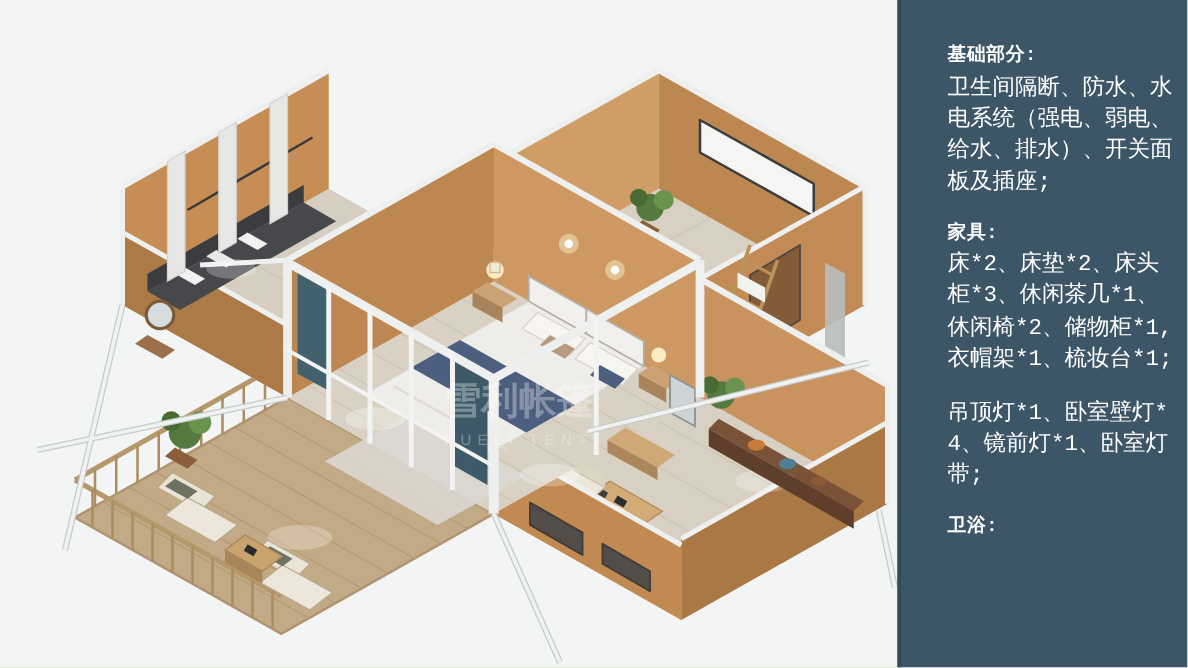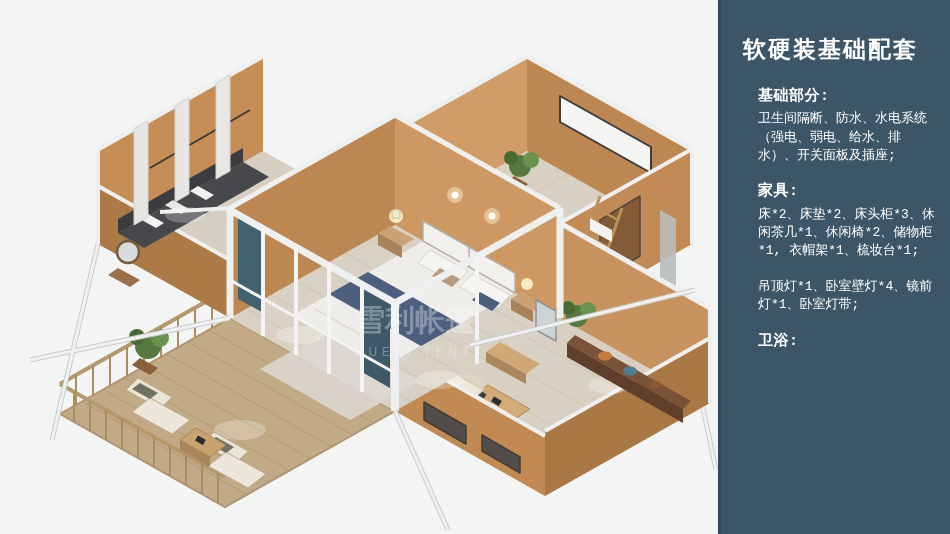--- a/index.html
+++ b/index.html
@@ -9,21 +9,21 @@
   .render-area{position:absolute;left:0;top:0;width:718px;height:534px;background:#84cc16;}
   .render-area svg{display:block;}
   
   .panel{position:absolute;left:718px;top:0;width:232px;height:534px;
          background:#3c5668;border-left:3px solid #344a5b;box-sizing:border-box;
          padding:36px 12px 0 22px;color:#ffffff;}
   .panel-title{font-size:23px;font-weight:bold;letter-spacing:2px;margin:0 0 24px 0;line-height:1.2;}
   .sections{margin-left:15px;}
   .section{margin:0 0 18px 0;width:180px;font-family:Liberation Mono, monospace;}
   .section h2{font-size:15px;font-weight:bold;margin:0 0 4px 0;letter-spacing:0.5px;line-height:1.25;}
-  .section p{font-size:13px;line-height:1.40;margin:0;word-break:break-all;}
+  .section p{font-size:18px;line-height:1.40;margin:0;word-break:break-all;}
   .wm-cn{font-size:30px;font-weight:bold;}
   .wm-en{font-size:12px;letter-spacing:5px;}
 </style>
 </head>
 <body>
 
 <div class="stage">
 
   <div class="render-area">
     <svg width="718" height="534" viewBox="0 0 718 534">
@@ -310,21 +310,20 @@
       </g>
 
       <g fill="#ffffff" text-anchor="middle">
         <text x="415" y="330" class="wm-cn" opacity="0.32">雪利帐篷</text>
         <text x="415" y="356" class="wm-en" opacity="0.30">XUELI TENT</text>
       </g>
     </svg>
   </div>
 
   <aside class="panel">
-    <h1 class="panel-title">软硬装基础配套</h1>
     <div class="sections">
       <div class="section">
         <h2>基础部分:</h2>
         <p>卫生间隔断、防水、水电系统（强电、弱电、给水、排水）、开关面板及插座;</p>
       </div>
       <div class="section">
         <h2>家具:</h2>
         <p>床*2、床垫*2、床头柜*3、休闲茶几*1、休闲椅*2、储物柜*1, 衣帽架*1、梳妆台*1;</p>
       </div>
       <div class="section">

